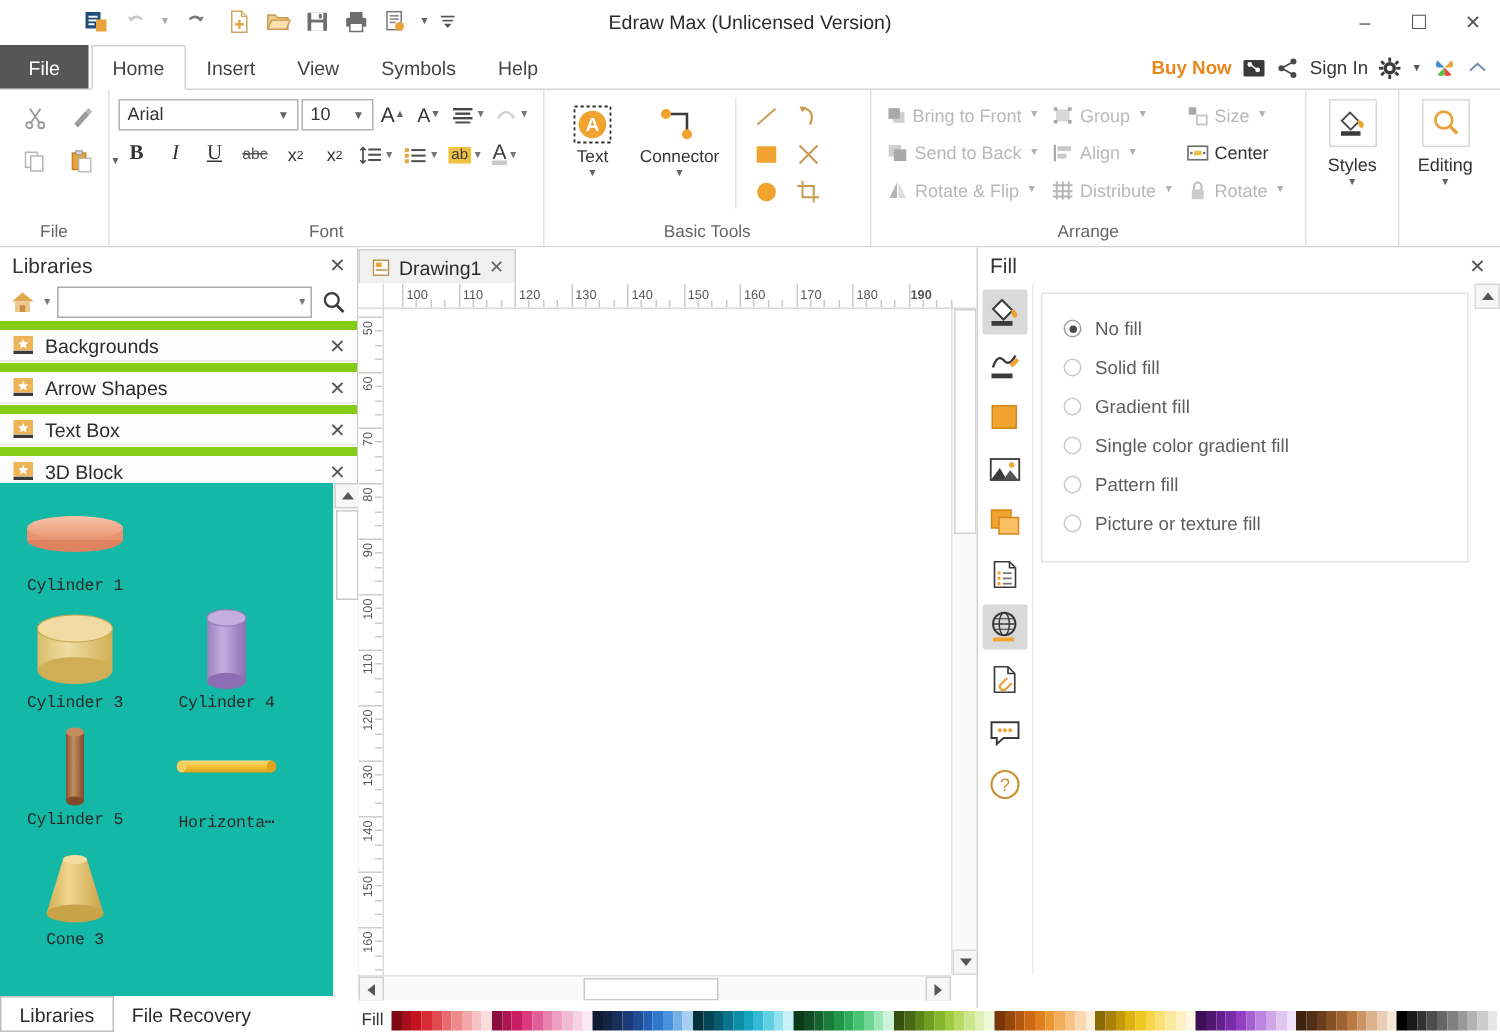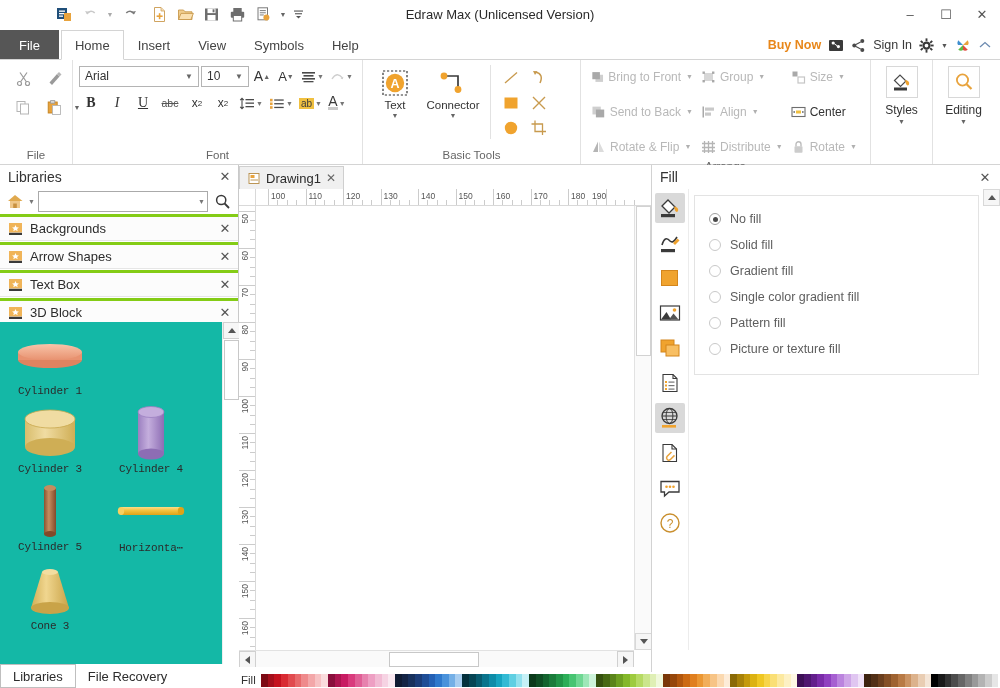--- a/index.html
+++ b/index.html
@@ -115,21 +115,21 @@
   .bigtool .bt-ico { height: 30px; display: flex; align-items: center; justify-content: center; }
   .bigtool .bt-lbl { font-size: 11.5px; color: #333; margin-top: 1px; white-space: nowrap; }
   .bigtool .bt-arr { font-size: 7px; color: #666; line-height: 9px; }
   .tool-sep { width: 1px; background: #e2e2e2; height: 74px; margin: 0 5px; }
   .shape-grid { display: grid; grid-template-columns: 28px 28px; grid-auto-rows: 25px; }
   .sh-btn { display: flex; align-items: center; justify-content: center; border-radius: 2px; cursor: default; }
 
   
   .grp-arrange { width: 290px; }
   .arr-cols { display: flex; gap: 0; width: 100%; }
-  .arr-col { display: flex; flex-direction: column; gap: 12px; }
+  .arr-col { display: flex; flex-direction: column; gap: 2px; }
   .arr-item {
     display: flex; align-items: center; gap: 4px; height: 23px; padding: 0 4px;
     font-size: 12px; color: #b8b8b8; border-radius: 2px; cursor: default; white-space: nowrap;
   }
   .arr-item.enabled { color: #333; }
   .arr-item .ai-arr { font-size: 7px; color: #b0b0b0; margin-left: 1px; }
 
   
   .grp-big { width: 62px; }
   .bigv {
@@ -159,21 +159,21 @@
     flex: 1; height: 21px; border: 1px solid #aaa; background: #fff;
     display: flex; align-items: center; padding: 0 2px 0 4px;
   }
   .search-combo input {
     flex: 1; border: none; outline: none; font-size: 12px;
     font-family: "Liberation Sans", sans-serif; color: #333; background: transparent;
   }
   .mag { width: 22px; display: flex; align-items: center; justify-content: center; cursor: default; }
   .lib-item {
     height: 27px; display: flex; align-items: center; gap: 7px; padding: 0 6px 0 8px;
-    border-top: 3px solid #84cc16; border-bottom: 1px solid #e6e6e6;
+    border-top: 6px solid #84cc16; border-bottom: 1px solid #e6e6e6;
     background: #fcfcfc; cursor: default; margin-bottom: 1px;
   }
   .lib-item .li-lbl { flex: 1; font-size: 13px; color: #2c2c2c; }
 
   .shape-area {
     position: absolute; left: 0; top: 157px; width: 239px; bottom: 0;
     background: #14b8a6; overflow: hidden;
   }
   .shape-scroll {
     position: absolute; left: 0; top: 0; right: 18px; bottom: 0;
@@ -1059,21 +1059,21 @@
         <span class="rtick" style="left: 277.5px; top: 2px;">170</span>
         <span class="rline" style="left: 274.5px; top: 0px; width: 1px; height: 16px;"></span>
         <span class="rline" style="left: 283.875px; top: 11px; width: 1px; height: 5px;"></span>
         <span class="rline" style="left: 293.25px; top: 11px; width: 1px; height: 5px;"></span>
         <span class="rline" style="left: 302.625px; top: 11px; width: 1px; height: 5px;"></span>
         <span class="rtick" style="left: 315px; top: 2px;">180</span>
         <span class="rline" style="left: 312px; top: 0px; width: 1px; height: 16px;"></span>
         <span class="rline" style="left: 321.375px; top: 11px; width: 1px; height: 5px;"></span>
         <span class="rline" style="left: 330.75px; top: 11px; width: 1px; height: 5px;"></span>
         <span class="rline" style="left: 340.125px; top: 11px; width: 1px; height: 5px;"></span>
-        <span class="rtick" style="left: 336px; top: 2px;">190</span>
+        <span class="rtick" style="left: 351px; top: 2px; font-weight: bold;">190</span>
         <span class="rline" style="left: 349.5px; top: 0px; width: 1px; height: 16px;"></span>
         <span class="rline" style="left: 358.875px; top: 11px; width: 1px; height: 5px;"></span>
         <span class="rline" style="left: 368.25px; top: 11px; width: 1px; height: 5px;"></span>
         <span class="rline" style="left: 377.625px; top: 11px; width: 1px; height: 5px;"></span>
       </div>
     <div class="ruler-v" id="rulerV">
         <span class="rtick" style="left: 1px; top: 8px; writing-mode: vertical-rl; transform: rotate(180deg);">50</span>
         <span class="rline" style="top: 5px; left: 0px; height: 1px; width: 16px;"></span>
         <span class="rline" style="top: 14.25px; left: 11px; height: 1px; width: 5px;"></span>
         <span class="rline" style="top: 23.5px; left: 11px; height: 1px; width: 5px;"></span>

